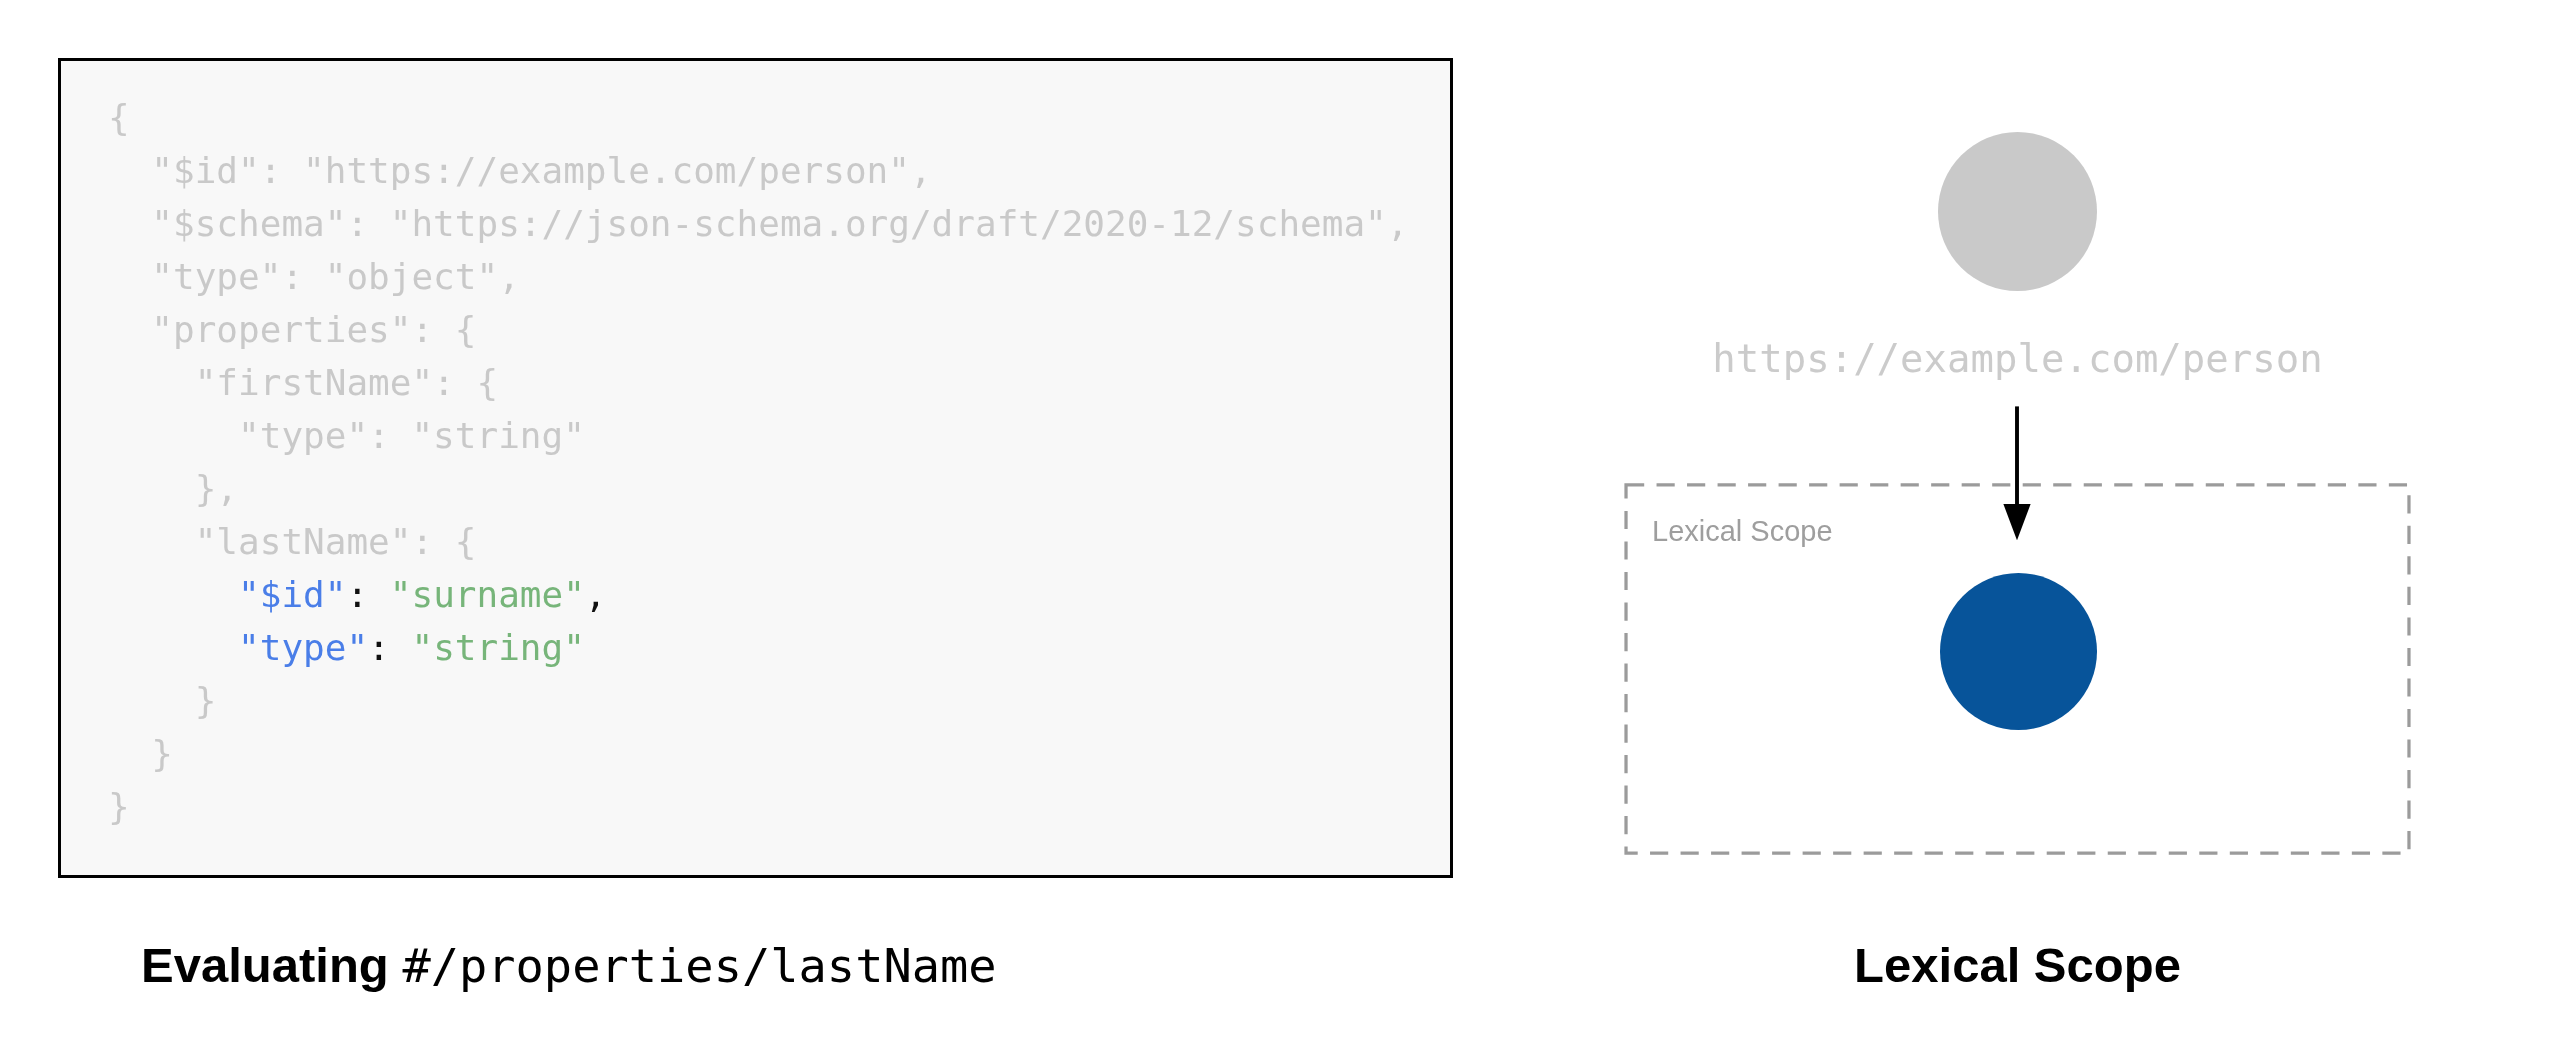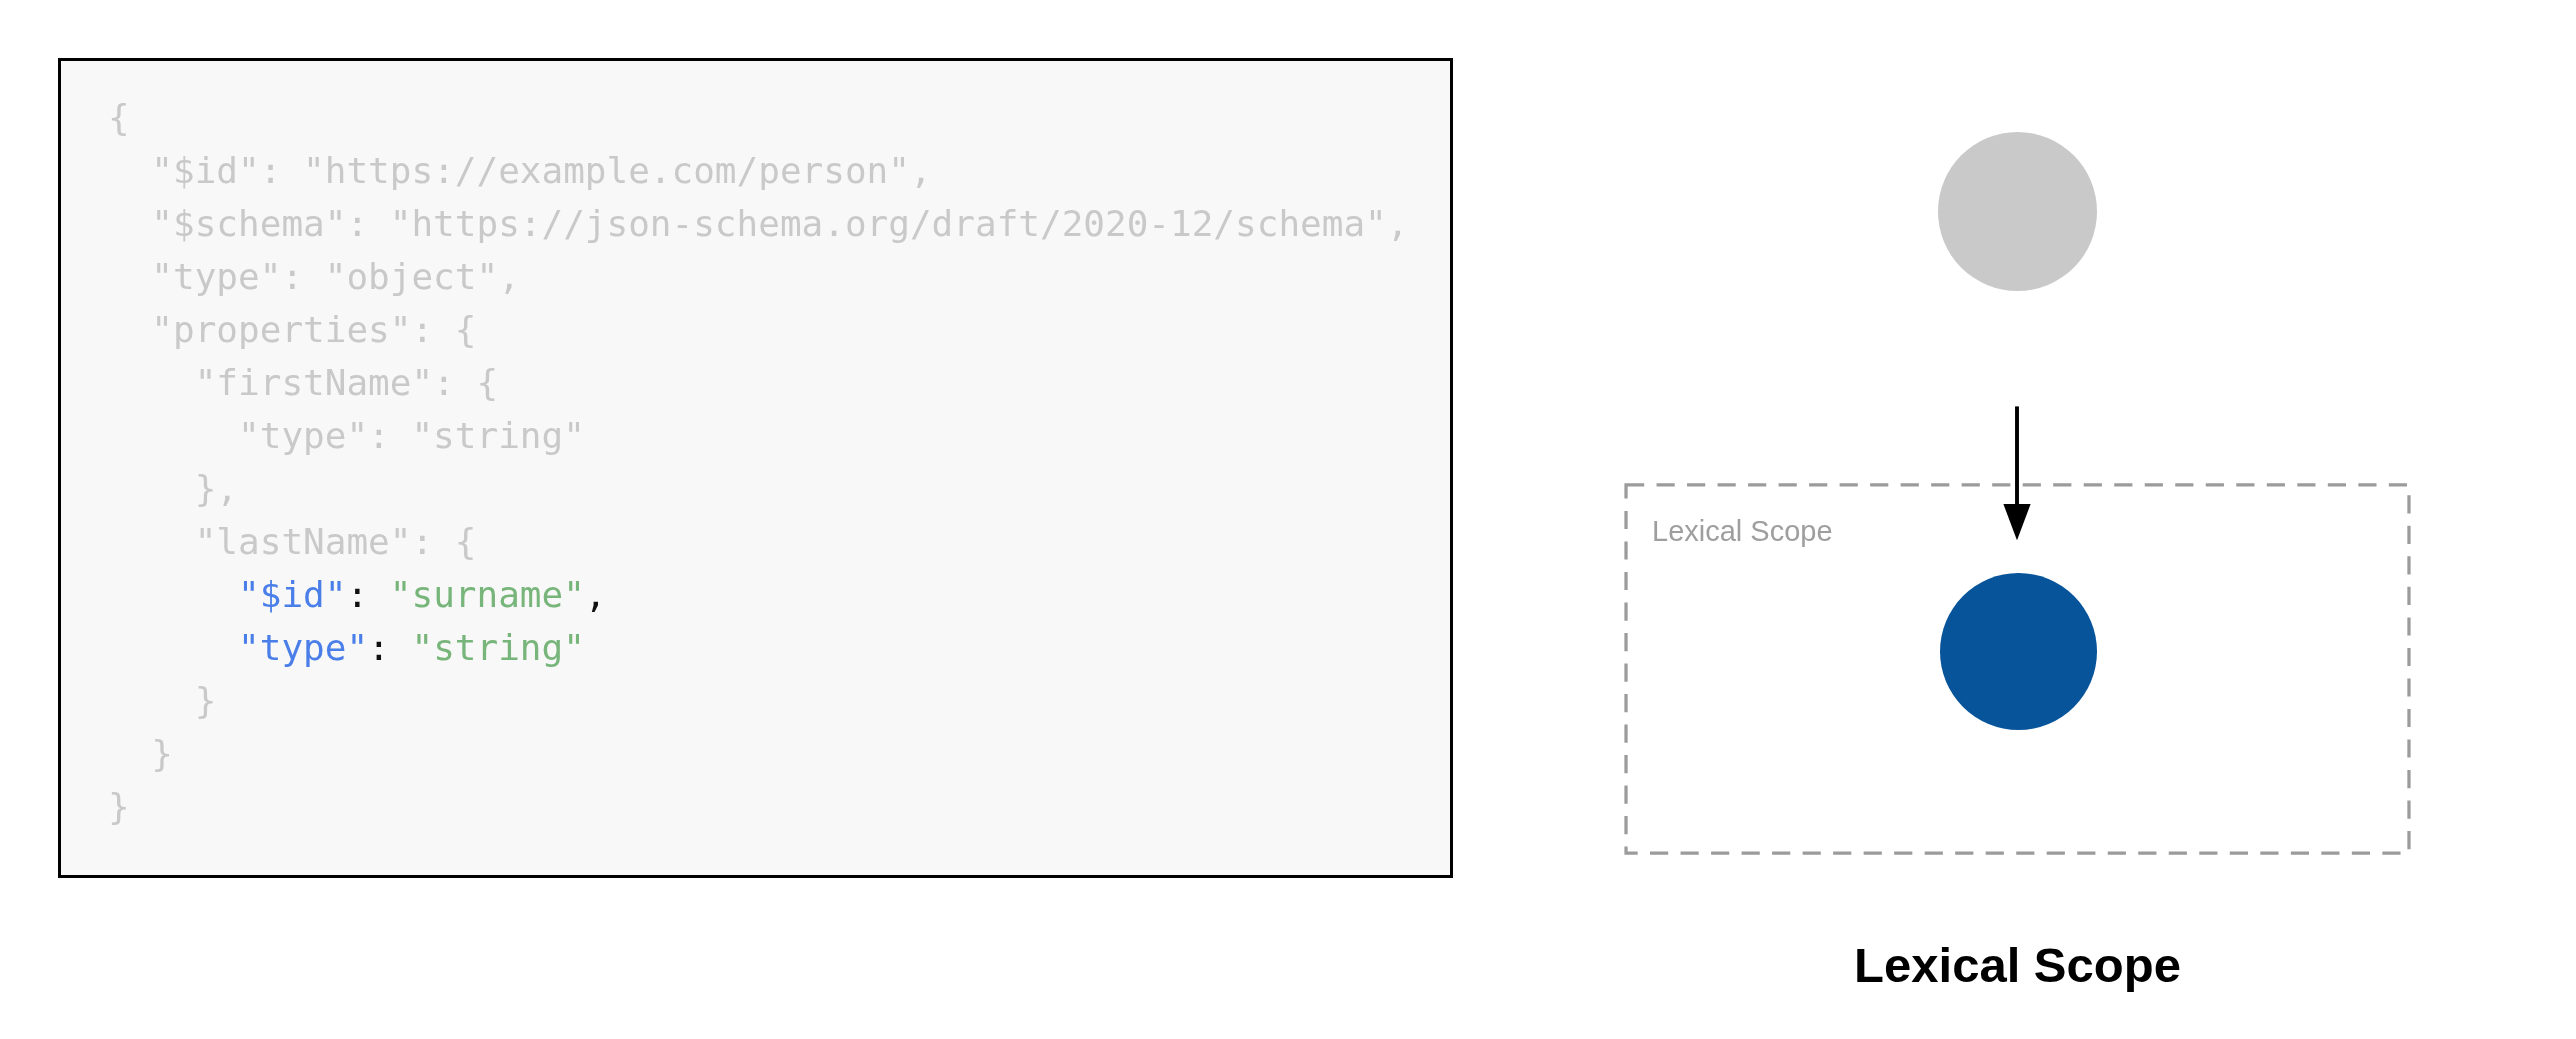--- a/index.html
+++ b/index.html
@@ -137,23 +137,27 @@
 </style>
 </head>
 <body>
 
 <div class="canvas">
 
   <div class="code-panel">
     <pre class="code"><div class="code-line"><span style="color: rgb(201, 201, 201);">{</span></div><div class="code-line"><span style="color: rgb(201, 201, 201);">  "$id": "https://example.com/person",</span></div><div class="code-line"><span style="color: rgb(201, 201, 201);">  "$schema": "https://json-schema.org/draft/2020-12/schema",</span></div><div class="code-line"><span style="color: rgb(201, 201, 201);">  "type": "object",</span></div><div class="code-line"><span style="color: rgb(201, 201, 201);">  "properties": {</span></div><div class="code-line"><span style="color: rgb(201, 201, 201);">    "firstName": {</span></div><div class="code-line"><span style="color: rgb(201, 201, 201);">      "type": "string"</span></div><div class="code-line"><span style="color: rgb(201, 201, 201);">    },</span></div><div class="code-line"><span style="color: rgb(201, 201, 201);">    "lastName": {</span></div><div class="code-line"><span style="color: rgb(201, 201, 201);">      </span><span style="color: rgb(74, 126, 232);">"$id"</span><span style="color: rgb(17, 17, 17);">: </span><span style="color: rgb(119, 181, 122);">"surname"</span><span style="color: rgb(17, 17, 17);">,</span></div><div class="code-line"><span style="color: rgb(201, 201, 201);">      </span><span style="color: rgb(74, 126, 232);">"type"</span><span style="color: rgb(17, 17, 17);">: </span><span style="color: rgb(119, 181, 122);">"string"</span></div><div class="code-line"><span style="color: rgb(201, 201, 201);">    }</span></div><div class="code-line"><span style="color: rgb(201, 201, 201);">  }</span></div><div class="code-line"><span style="color: rgb(201, 201, 201);">}</span></div></pre>
   </div>
 
+  <div class="code-caption">
+    <span class="cap-bold">Evaluating </span><span class="cap-mono">#/properties/lastName</span>
+  </div>
 
   <div class="node-circle gray" style="background: rgb(201, 201, 201);"></div>
 
+  <div class="uri gray-uri">https://example.com/person</div>
 
   <svg class="arrow" viewBox="0 0 80 212" xmlns="http://www.w3.org/2000/svg">
     <line x1="40" y1="2" x2="40" y2="158" stroke="currentColor" stroke-width="6"></line>
     <polygon points="19,152 61,152 40,208" fill="currentColor"></polygon>
   </svg>
 
   <svg class="scope-rect" viewBox="0 0 1212 573" xmlns="http://www.w3.org/2000/svg">
     <rect x="3" y="3" width="1206" height="567" fill="none" stroke="#9b9b9b" stroke-width="5" stroke-dasharray="28 19"></rect>
   </svg>
 

